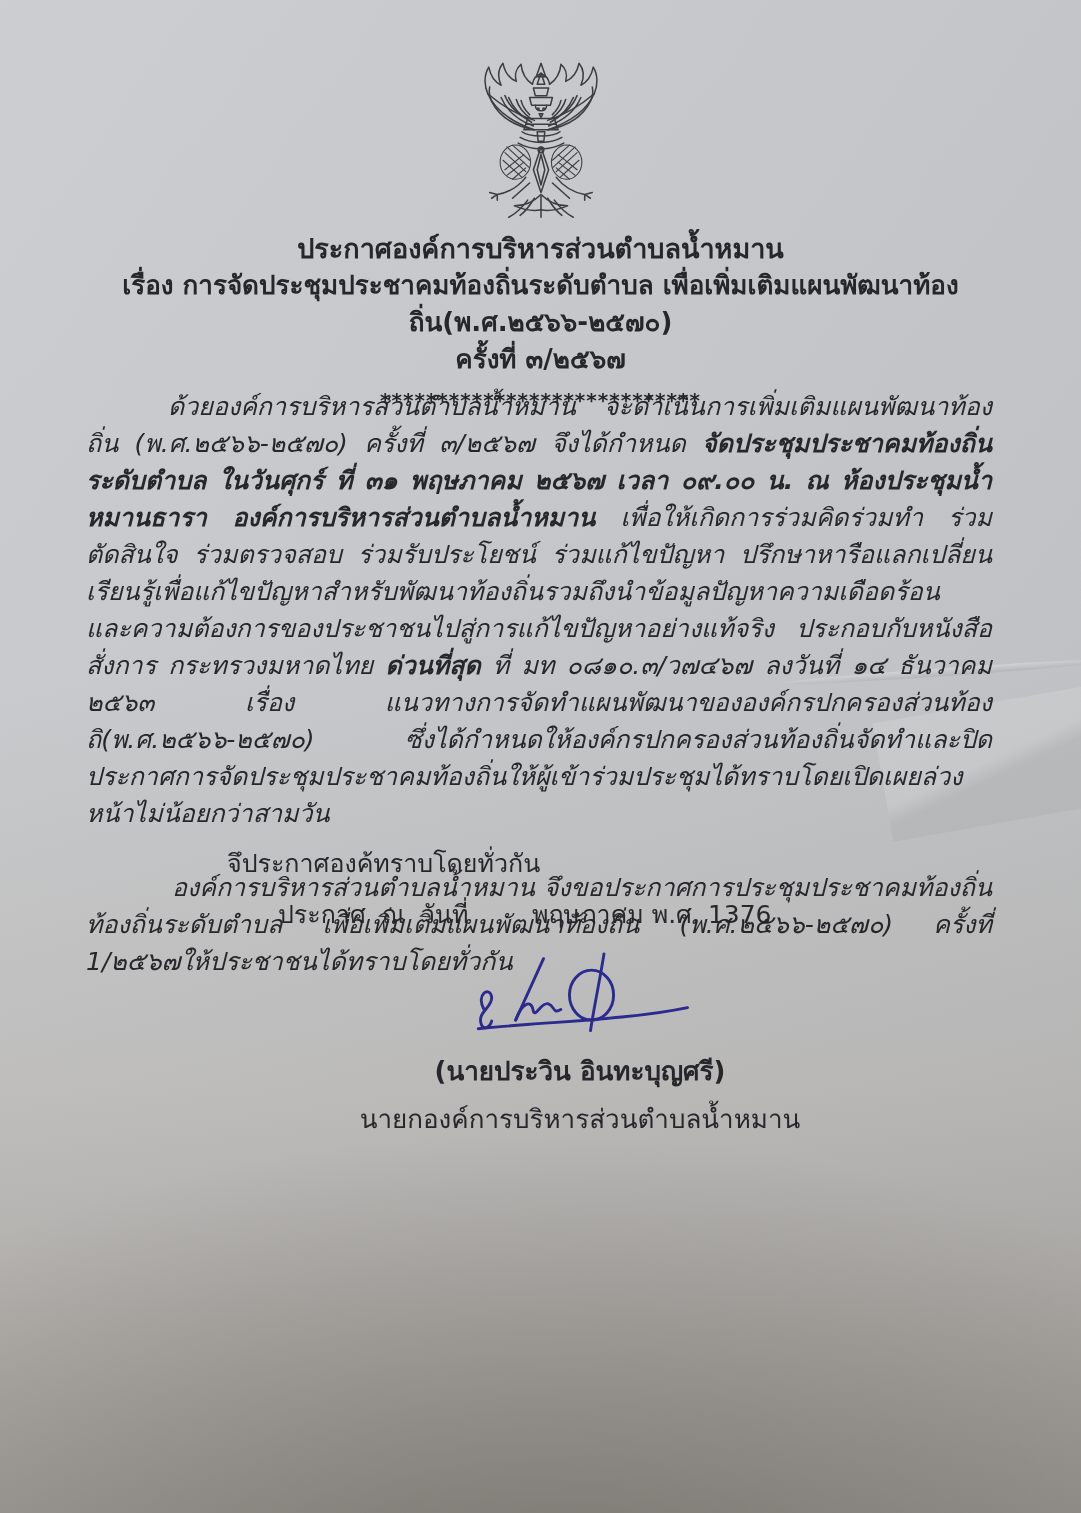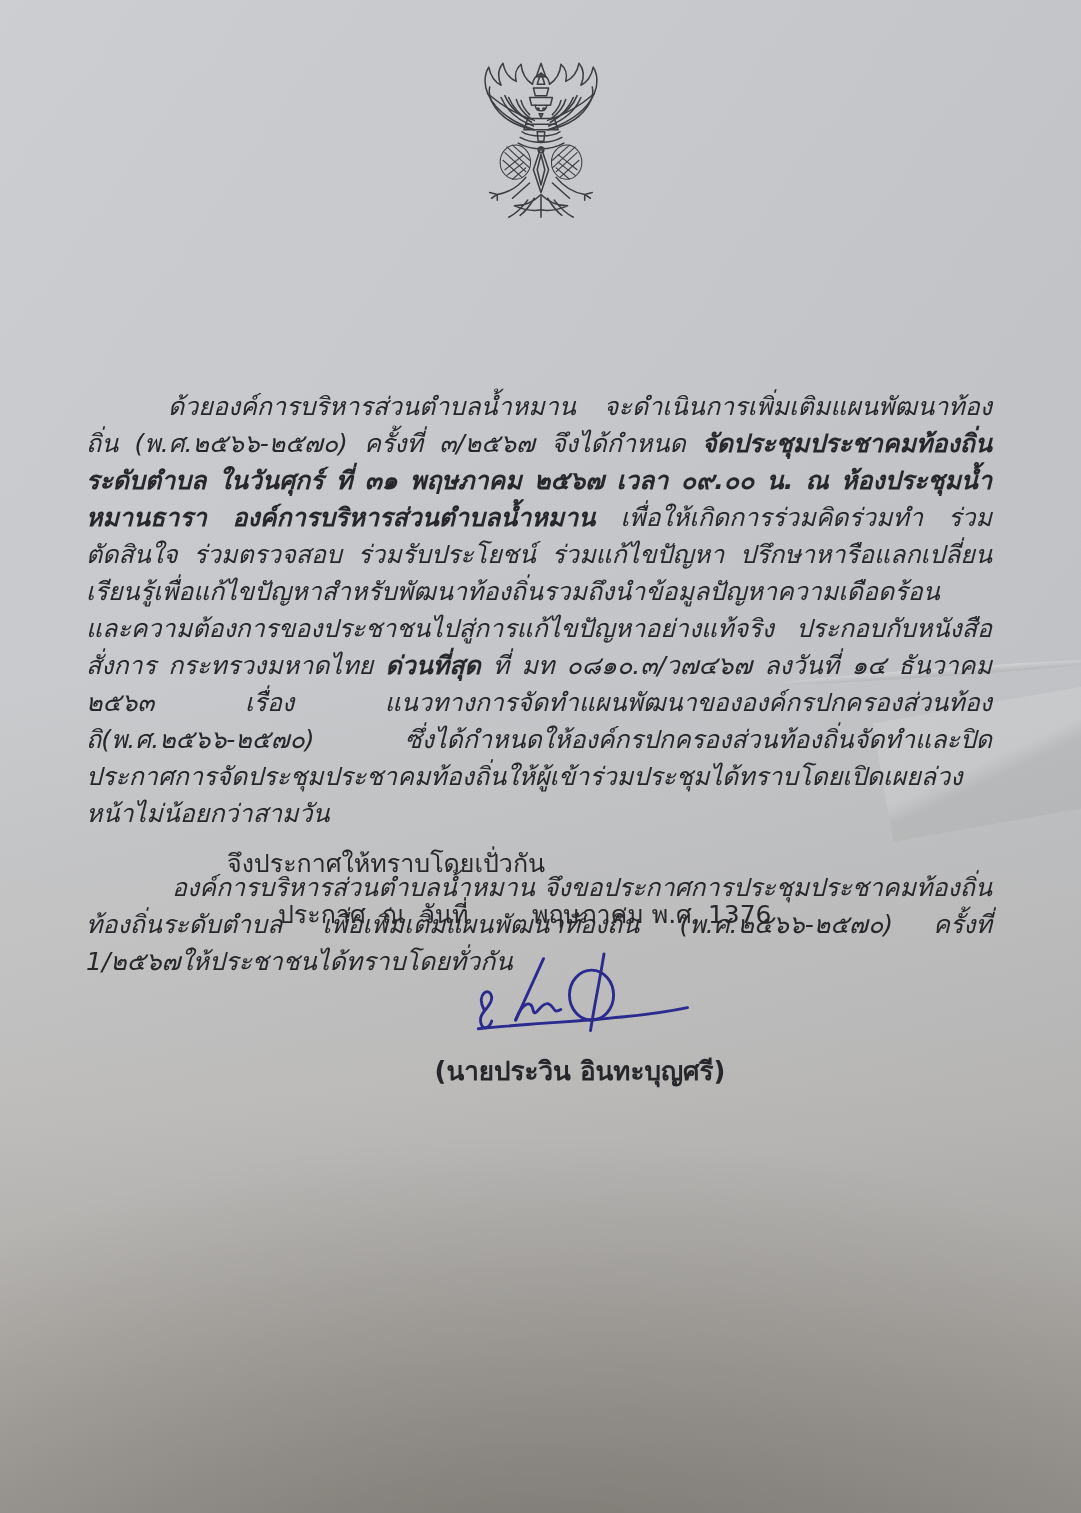--- a/index.html
+++ b/index.html
@@ -137,35 +137,42 @@
       <path d="M84,128 C76,138 66,144 54,146 M54,146 l-8,-2 M54,146 l-6,4 M54,146 l0,6"></path>
       <path d="M116,128 C124,138 134,144 146,146 M146,146 l8,-2 M146,146 l6,4 M146,146 l0,6"></path>
       <path d="M88,134 L70,150 M112,134 L130,150"></path>
 
       <path d="M100,146 C92,154 84,158 72,158 C82,162 92,164 100,162 C108,164 118,162 128,158 C116,158 108,154 100,146 Z"></path>
       <path d="M100,148 L100,170 M93,150 C88,158 84,164 78,168 M107,150 C112,158 116,164 122,168"></path>
       <path d="M86,152 C80,160 74,166 66,170 M114,152 C120,160 126,166 134,170"></path>
     </svg>
   </div>
 
+  <div class="headings">
+    <div class="title-1">ประกาศองค์การบริหารส่วนตำบลน้ำหมาน</div>
+    <div class="title-2">เรื่อง  การจัดประชุมประชาคมท้องถิ่นระดับตำบล เพื่อเพิ่มเติมแผนพัฒนาท้องถิ่น(พ.ศ.๒๕๖๖-๒๕๗๐)</div>
+    <div class="title-3">ครั้งที่ ๓/๒๕๖๗</div>
+    <div class="stars">****************************</div>
+  </div>
 
   <div class="bodytext">
     <p class="para-1"><span>ด้วยองค์การบริหารส่วนตำบลน้ำหมาน จะดำเนินการเพิ่มเติมแผนพัฒนาท้องถิ่น (พ.ศ.๒๕๖๖-๒๕๗๐) ครั้งที่ ๓/๒๕๖๗  จึงได้กำหนด </span><b>จัดประชุมประชาคมท้องถิ่นระดับตำบล ในวันศุกร์ ที่ ๓๑ พฤษภาคม  ๒๕๖๗ เวลา ๐๙.๐๐ น. ณ ห้องประชุมน้ำหมานธารา องค์การบริหารส่วนตำบลน้ำหมาน</b><span>  เพื่อให้เกิดการร่วมคิดร่วมทำ ร่วมตัดสินใจ ร่วมตรวจสอบ ร่วมรับประโยชน์ ร่วมแก้ไขปัญหา ปรึกษาหารือแลกเปลี่ยนเรียนรู้เพื่อแก้ไขปัญหาสำหรับพัฒนาท้องถิ่นรวมถึงนำข้อมูลปัญหาความเดือดร้อน และความต้องการของประชาชนไปสู่การแก้ไขปัญหาอย่างแท้จริง ประกอบกับหนังสือสั่งการ กระทรวงมหาดไทย </span><b>ด่วนที่สุด</b><span>  ที่ มท ๐๘๑๐.๓/ว๗๔๖๗  ลงวันที่  ๑๔  ธันวาคม  ๒๕๖๓ เรื่อง  แนวทางการจัดทำแผนพัฒนาขององค์กรปกครองส่วนท้องถิ(พ.ศ.๒๕๖๖-๒๕๗๐)  ซึ่งได้กำหนดให้องค์กรปกครองส่วนท้องถิ่นจัดทำและปิดประกาศการจัดประชุมประชาคมท้องถิ่นให้ผู้เข้าร่วมประชุมได้ทราบโดยเปิดเผยล่วงหน้าไม่น้อยกว่าสามวัน</span></p>
     <p class="para-2">องค์การบริหารส่วนตำบลน้ำหมาน จึงขอประกาศการประชุมประชาคมท้องถิ่นท้องถิ่นระดับตำบล เพื่อเพิ่มเติมแผนพัฒนาท้องถิ่น (พ.ศ.๒๕๖๖-๒๕๗๐) ครั้งที่ 1/๒๕๖๗ให้ประชาชนได้ทราบโดยทั่วกัน</p>
   </div>
 
-  <div class="closing">จึงประกาศให้ทราบโดยเปั่วกัน</div>
+  <div class="closing">จึประกาศองค้ทราบโดยทั่วกัน</div>
 
   <div class="dateline">ประกาศ  ณ  วันที่        พฤษภาคม พ.ศ. 1376</div>
 
   <div class="sigblock">
     <svg class="sig-ink" viewBox="0 0 280 100" fill="none" stroke="#2b2a8e" stroke-width="3" stroke-linecap="round">
       <path d="M40,62 C31,46 46,37 48,49 C49,60 33,64 37,77 C39,84 46,81 48,74"></path>
       <path d="M102,9 L73,73"></path>
       <path d="M73,73 C79,56 89,51 91,62 C93,73 99,54 107,56 C114,58 111,67 120,62"></path>
       <ellipse cx="152" cy="47" rx="23" ry="26"></ellipse>
       <path d="M165,4 C161,30 154,62 151,84"></path>
       <path d="M34,82 C100,75 190,73 252,60"></path>
     </svg>
     <div class="signer-name">(นายประวิน  อินทะบุญศรี)</div>
+    <div class="signer-title">นายกองค์การบริหารส่วนตำบลน้ำหมาน</div>
   </div>
 
 </div>
 
 </body></html>

